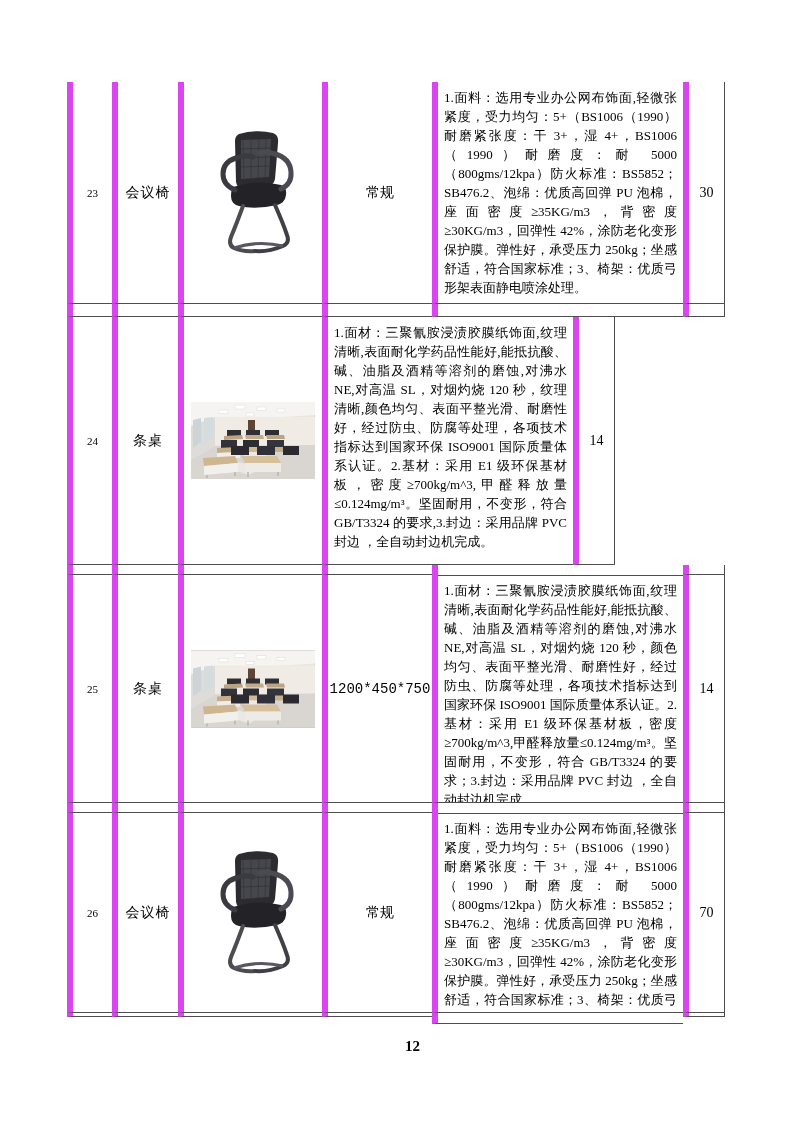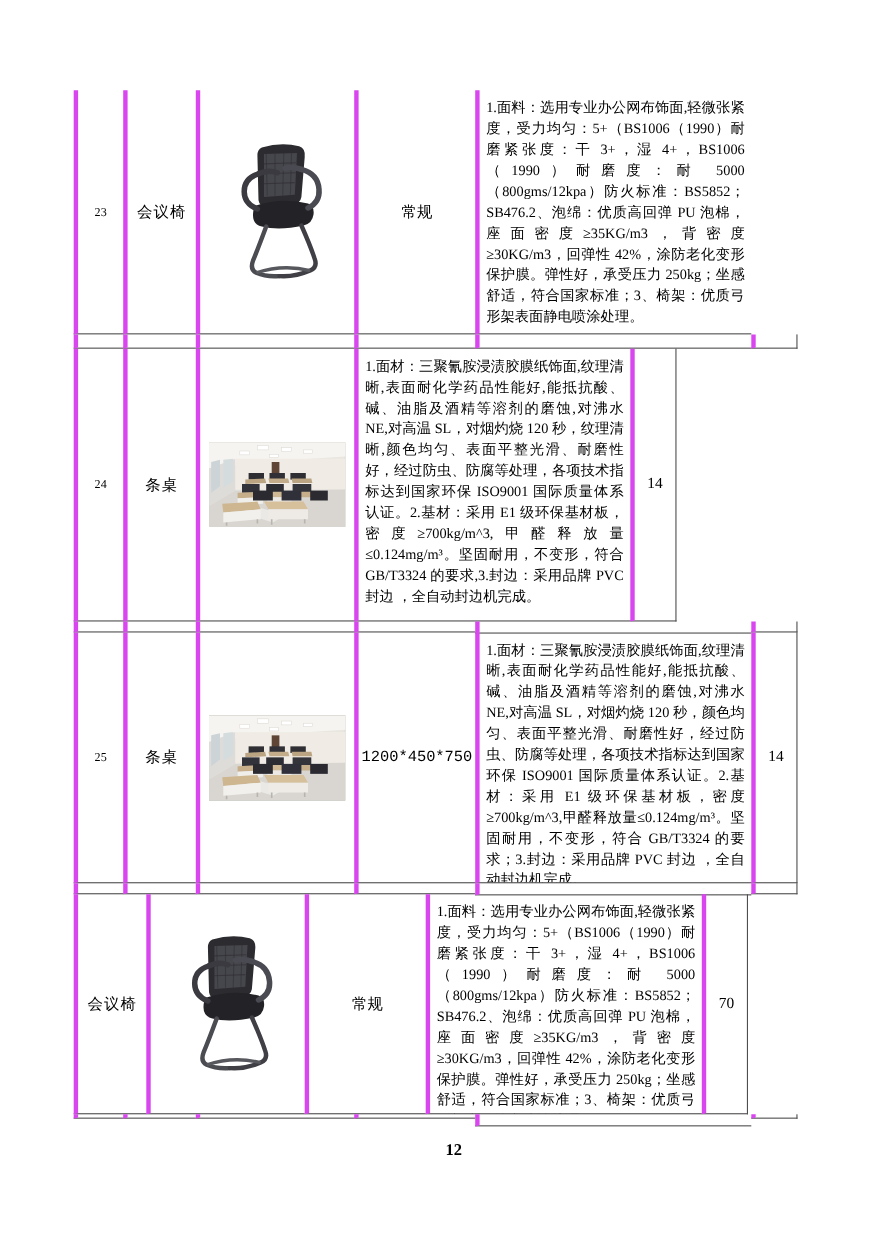--- a/index.html
+++ b/index.html
@@ -10,21 +10,21 @@
   }
   .page {
     position:relative; width:793px; height:1122px; background:#fff; overflow:hidden;
   }
   .doc-table {
     position:absolute; left:67px; top:82px; width:658px;
   }
   .t-row { display:flex; }
   .cell {
     box-sizing:border-box;
-    border-left:4px solid #d946ef;
+    border-left:6px solid #d946ef;
     border-bottom:1px solid #4e4e4e;
     display:flex; align-items:center; justify-content:center;
     overflow:hidden;
   }
   .cell.last { border-right:1px solid #4e4e4e; }
   .c-seq  { width:45px;  font-size:11px; }
   .c-name { width:66px;  font-size:14px; letter-spacing:1px; }
   .c-img  { width:144px; }
   .c-spec { width:110px; font-size:14px;font-family:Liberation Mono, monospace; }
   .c-desc {
@@ -69,20 +69,21 @@
             <path d="M72,27 Q87,31 88,45 Q89,57 78,62" fill="none" stroke="#4a4a52" stroke-width="5" stroke-linecap="round"></path>
             <path d="M72,27 Q64,24 57,26" fill="none" stroke="#4a4a52" stroke-width="5" stroke-linecap="round"></path>
             <path d="M40,79 Q33,98 28,110 Q25,118 31,121 Q40,125 52,124" fill="none" stroke="#4b4b52" stroke-width="4" stroke-linecap="round"></path>
             <path d="M72,78 Q80,96 84,108 Q87,116 80,119 Q66,125 52,124" fill="none" stroke="#3f3f45" stroke-width="4" stroke-linecap="round"></path>
             <path d="M31,121 Q55,113 80,119" fill="none" stroke="#57575e" stroke-width="3"></path>
           </svg>
         </span>
       </div>
       <div class="cell c-spec">常规</div>
       <div class="cell c-desc">1.面料：选用专业办公网布饰面,轻微张紧度，受力均匀：5+（BS1006（1990）耐磨紧张度：干 3+，湿 4+，BS1006（1990）耐磨度：耐 5000（800gms/12kpa）防火标准：BS5852；SB476.2、泡绵：优质高回弹 PU 泡棉，座面密度≥35KG/m3，背密度≥30KG/m3，回弹性 42%，涂防老化变形保护膜。弹性好，承受压力 250kg；坐感舒适，符合国家标准；3、椅架：优质弓形架表面静电喷涂处理。</div>
+      <div class="cell c-qty last">30</div>
     </div>
 
     <div class="t-row spacer sp-13">
       <div class="cell c-seq"></div>
       <div class="cell c-name"></div>
       <div class="cell c-img"></div>
       <div class="cell c-spec"></div>
       <div class="cell c-desc"></div>
       <div class="cell c-qty last"></div>
     </div>
@@ -202,20 +203,21 @@
     <div class="t-row spacer sp-10">
       <div class="cell c-seq"></div>
       <div class="cell c-name"></div>
       <div class="cell c-img"></div>
       <div class="cell c-spec"></div>
       <div class="cell c-desc"></div>
       <div class="cell c-qty last"></div>
     </div>
 
     <div class="t-row r-26">
+      <div class="cell c-seq">26</div>
       <div class="cell c-name">会议椅</div>
       <div class="cell c-img">
         <span class="photo-frame">
           <svg width="102" height="132" viewBox="0 0 100 132">
             <path d="M36,7 Q54,2 70,6 Q76,8 75,16 L72,52 Q71,58 64,59 L40,61 Q34,61 33,55 L32,14 Q32,9 36,7 Z" fill="#2c2c30"></path>
             <path d="M38,13 L68,12 L66,50 L38,52 Z" fill="#46464d"></path>
             <path d="M38,22 L67,21 M38,31 L67,30 M38,40 L66,39" stroke="#2c2c30" stroke-width="1" opacity="0.6"></path>
             <path d="M40,13 L41,51 M48,13 L48,51 M56,12 L55,51 M63,12 L62,50" stroke="#2c2c30" stroke-width="1" opacity="0.5"></path>
             <path d="M30,60 Q55,52 78,58 Q84,60 83,68 Q82,76 74,78 Q52,83 36,79 Q28,77 28,69 Q28,63 30,60 Z" fill="#232327"></path>
             <path d="M33,31 Q20,35 20,47 Q20,58 32,63" fill="none" stroke="#3a3a40" stroke-width="5" stroke-linecap="round"></path>

